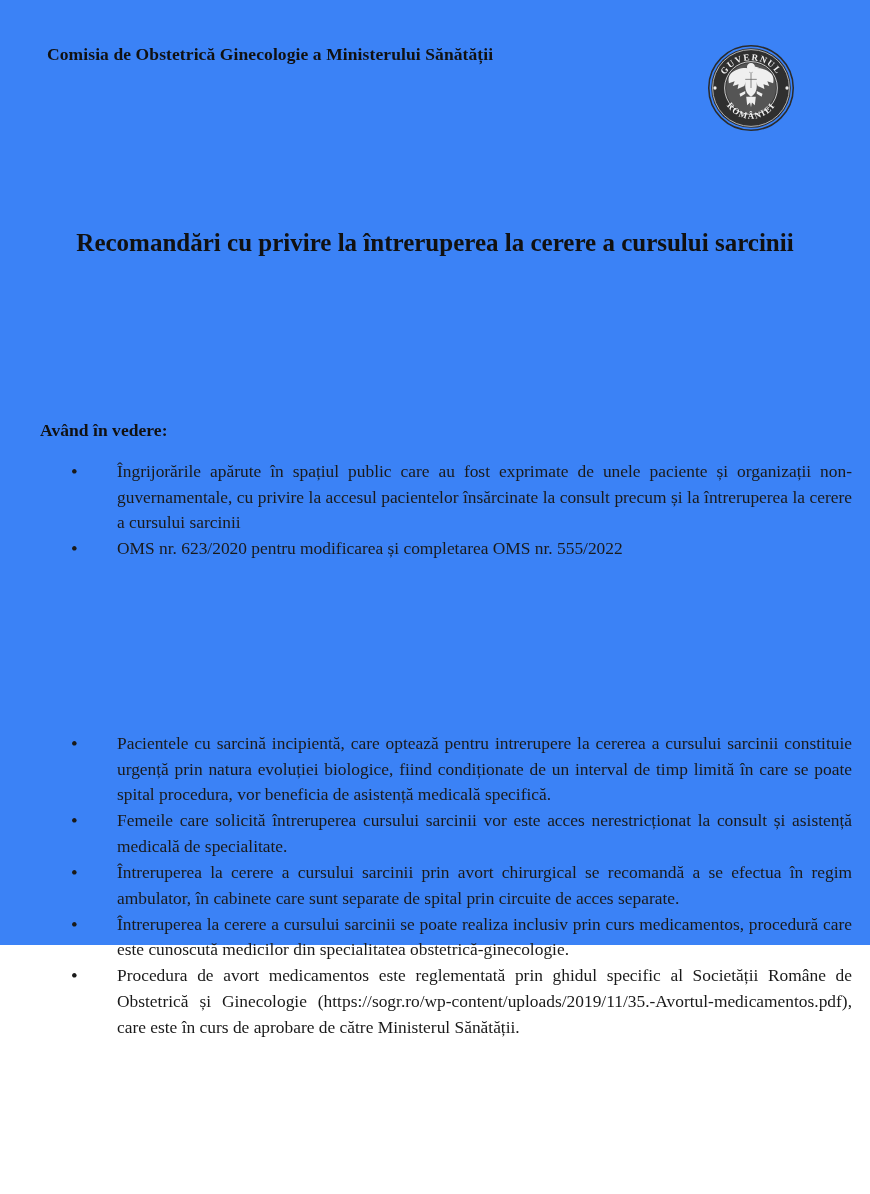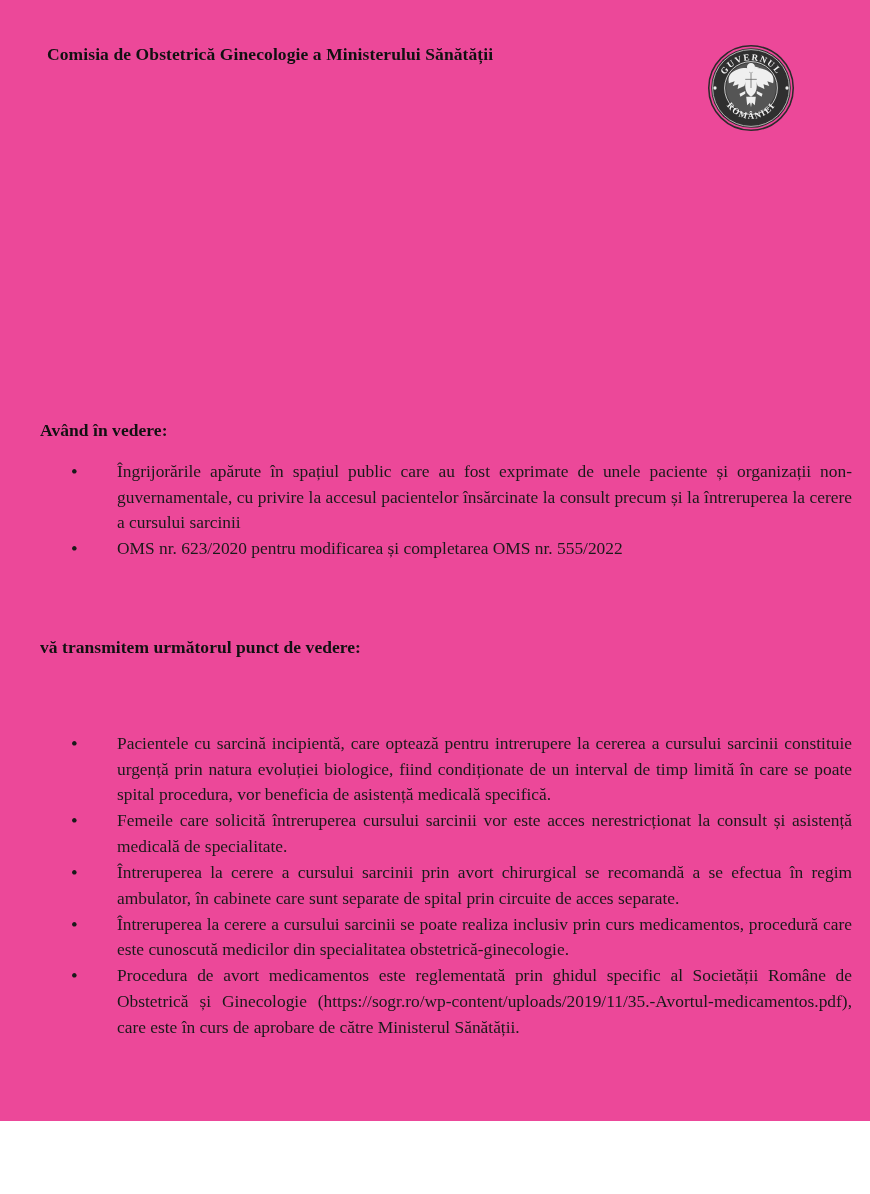--- a/index.html
+++ b/index.html
@@ -12,22 +12,22 @@
     height: 1194px;
     font-family: "Liberation Serif", "DejaVu Serif", serif;
     color: #1a1a1a;
     position: relative;
     overflow: hidden;
   }
 
   .page {
     position: relative;
     width: 870px;
-    height: 1121px;
-    background: #ec4899;
+    height: 945px;
+    background: #3b82f6;
     box-sizing: border-box;
   }
 
   
   .header {
     position: absolute;
     top: 40px;
     left: 47px;
     right: 47px;
     height: 110px;
@@ -164,35 +164,35 @@
         </g>
 
         <g stroke="#666" stroke-width="0.8" fill="none">
           <line x1="50" y1="34" x2="50" y2="50"></line>
           <line x1="44" y1="41" x2="56" y2="41"></line>
         </g>
       </svg>
     </div>
   </div>
 
+  <h1 class="doc-title">Recomandări cu privire la întreruperea la cerere a cursului sarcinii</h1>
 
   <div class="section-heading heading-1">Având în vedere:</div>
 
   <ul class="bullets list-1">
     <li>
       <span class="bullet-dot">•</span>
       <span class="bullet-text">Îngrijorările apărute în spațiul public care au fost exprimate de unele paciente și organizații non-guvernamentale, cu privire la accesul pacientelor însărcinate la consult precum și la întreruperea la cerere a cursului sarcinii</span>
     </li>
     <li>
       <span class="bullet-dot">•</span>
       <span class="bullet-text">OMS nr. 623/2020 pentru modificarea și completarea OMS nr. 555/2022</span>
     </li>
   </ul>
 
-  <div class="section-heading heading-2">vă transmitem următorul punct de vedere:</div>
 
   <ul class="bullets list-2">
     <li>
       <span class="bullet-dot">•</span>
       <span class="bullet-text">Pacientele cu sarcină incipientă, care optează pentru intrerupere la cererea a cursului sarcinii constituie urgență prin natura evoluției biologice, fiind condiționate de un interval de timp limită în care se poate spital procedura, vor beneficia de asistență medicală specifică.</span>
     </li>
     <li>
       <span class="bullet-dot">•</span>
       <span class="bullet-text">Femeile care solicită întreruperea cursului sarcinii vor este acces nerestricționat la consult și asistență medicală de specialitate.</span>
     </li>

